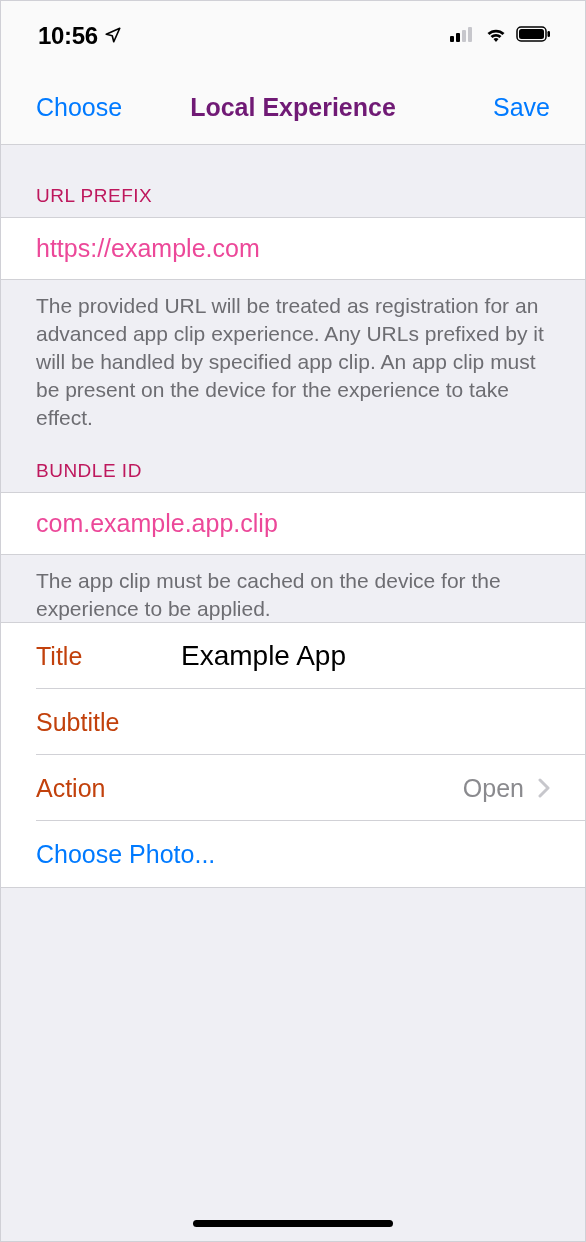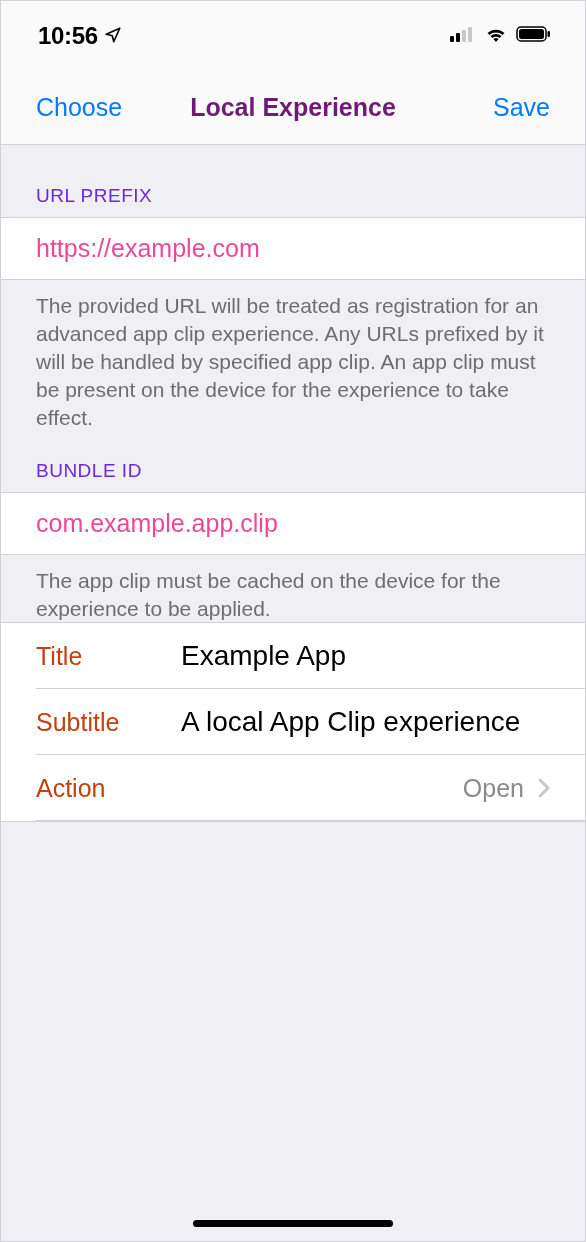--- a/index.html
+++ b/index.html
@@ -67,21 +67,21 @@
       position: absolute;
       left: 50%;
       transform: translateX(-50%);
     }
     
     .content {
       background: #efeff4;
     }
     .section-header {
       font-size: 19px;
-      color: #6d28d9;
+      color: #be185d;
       letter-spacing: 0.5px;
       padding: 40px 35px 10px 35px;
       text-transform: uppercase;
     }
     .section-header.tight {
       padding-top: 28px;
     }
     .cell-single {
       background: #fff;
       border-top: 1px solid #d1d1d6;
@@ -221,30 +221,32 @@
     <div class="section-footer">The app clip must be cached on the device for the experience to be applied.</div>
 
     <div class="group">
       <div class="row">
         <span class="row-label">Title</span>
         <span class="row-value">Example App</span>
         <div class="row-sep"></div>
       </div>
       <div class="row">
         <span class="row-label">Subtitle</span>
-        <span class="row-value">A local App Clip experience</span>
         <div class="row-sep"></div>
       </div>
       <div class="row">
         <span class="row-label">Action</span>
         <span class="row-value-right">Open</span>
         <span class="chevron">
           <svg width="12" height="20" viewBox="0 0 12 20" fill="none" stroke="#c7c7cc" stroke-width="3" stroke-linecap="round" stroke-linejoin="round">
             <polyline points="2,2 10,10 2,18"></polyline>
           </svg>
         </span>
         <div class="row-sep"></div>
       </div>
+      <div class="row">
+        <span class="row-link">Choose Photo...</span>
+      </div>
     </div>
   </div>
 
   <div class="home-indicator"></div>
 </div>
 
 </body></html>

